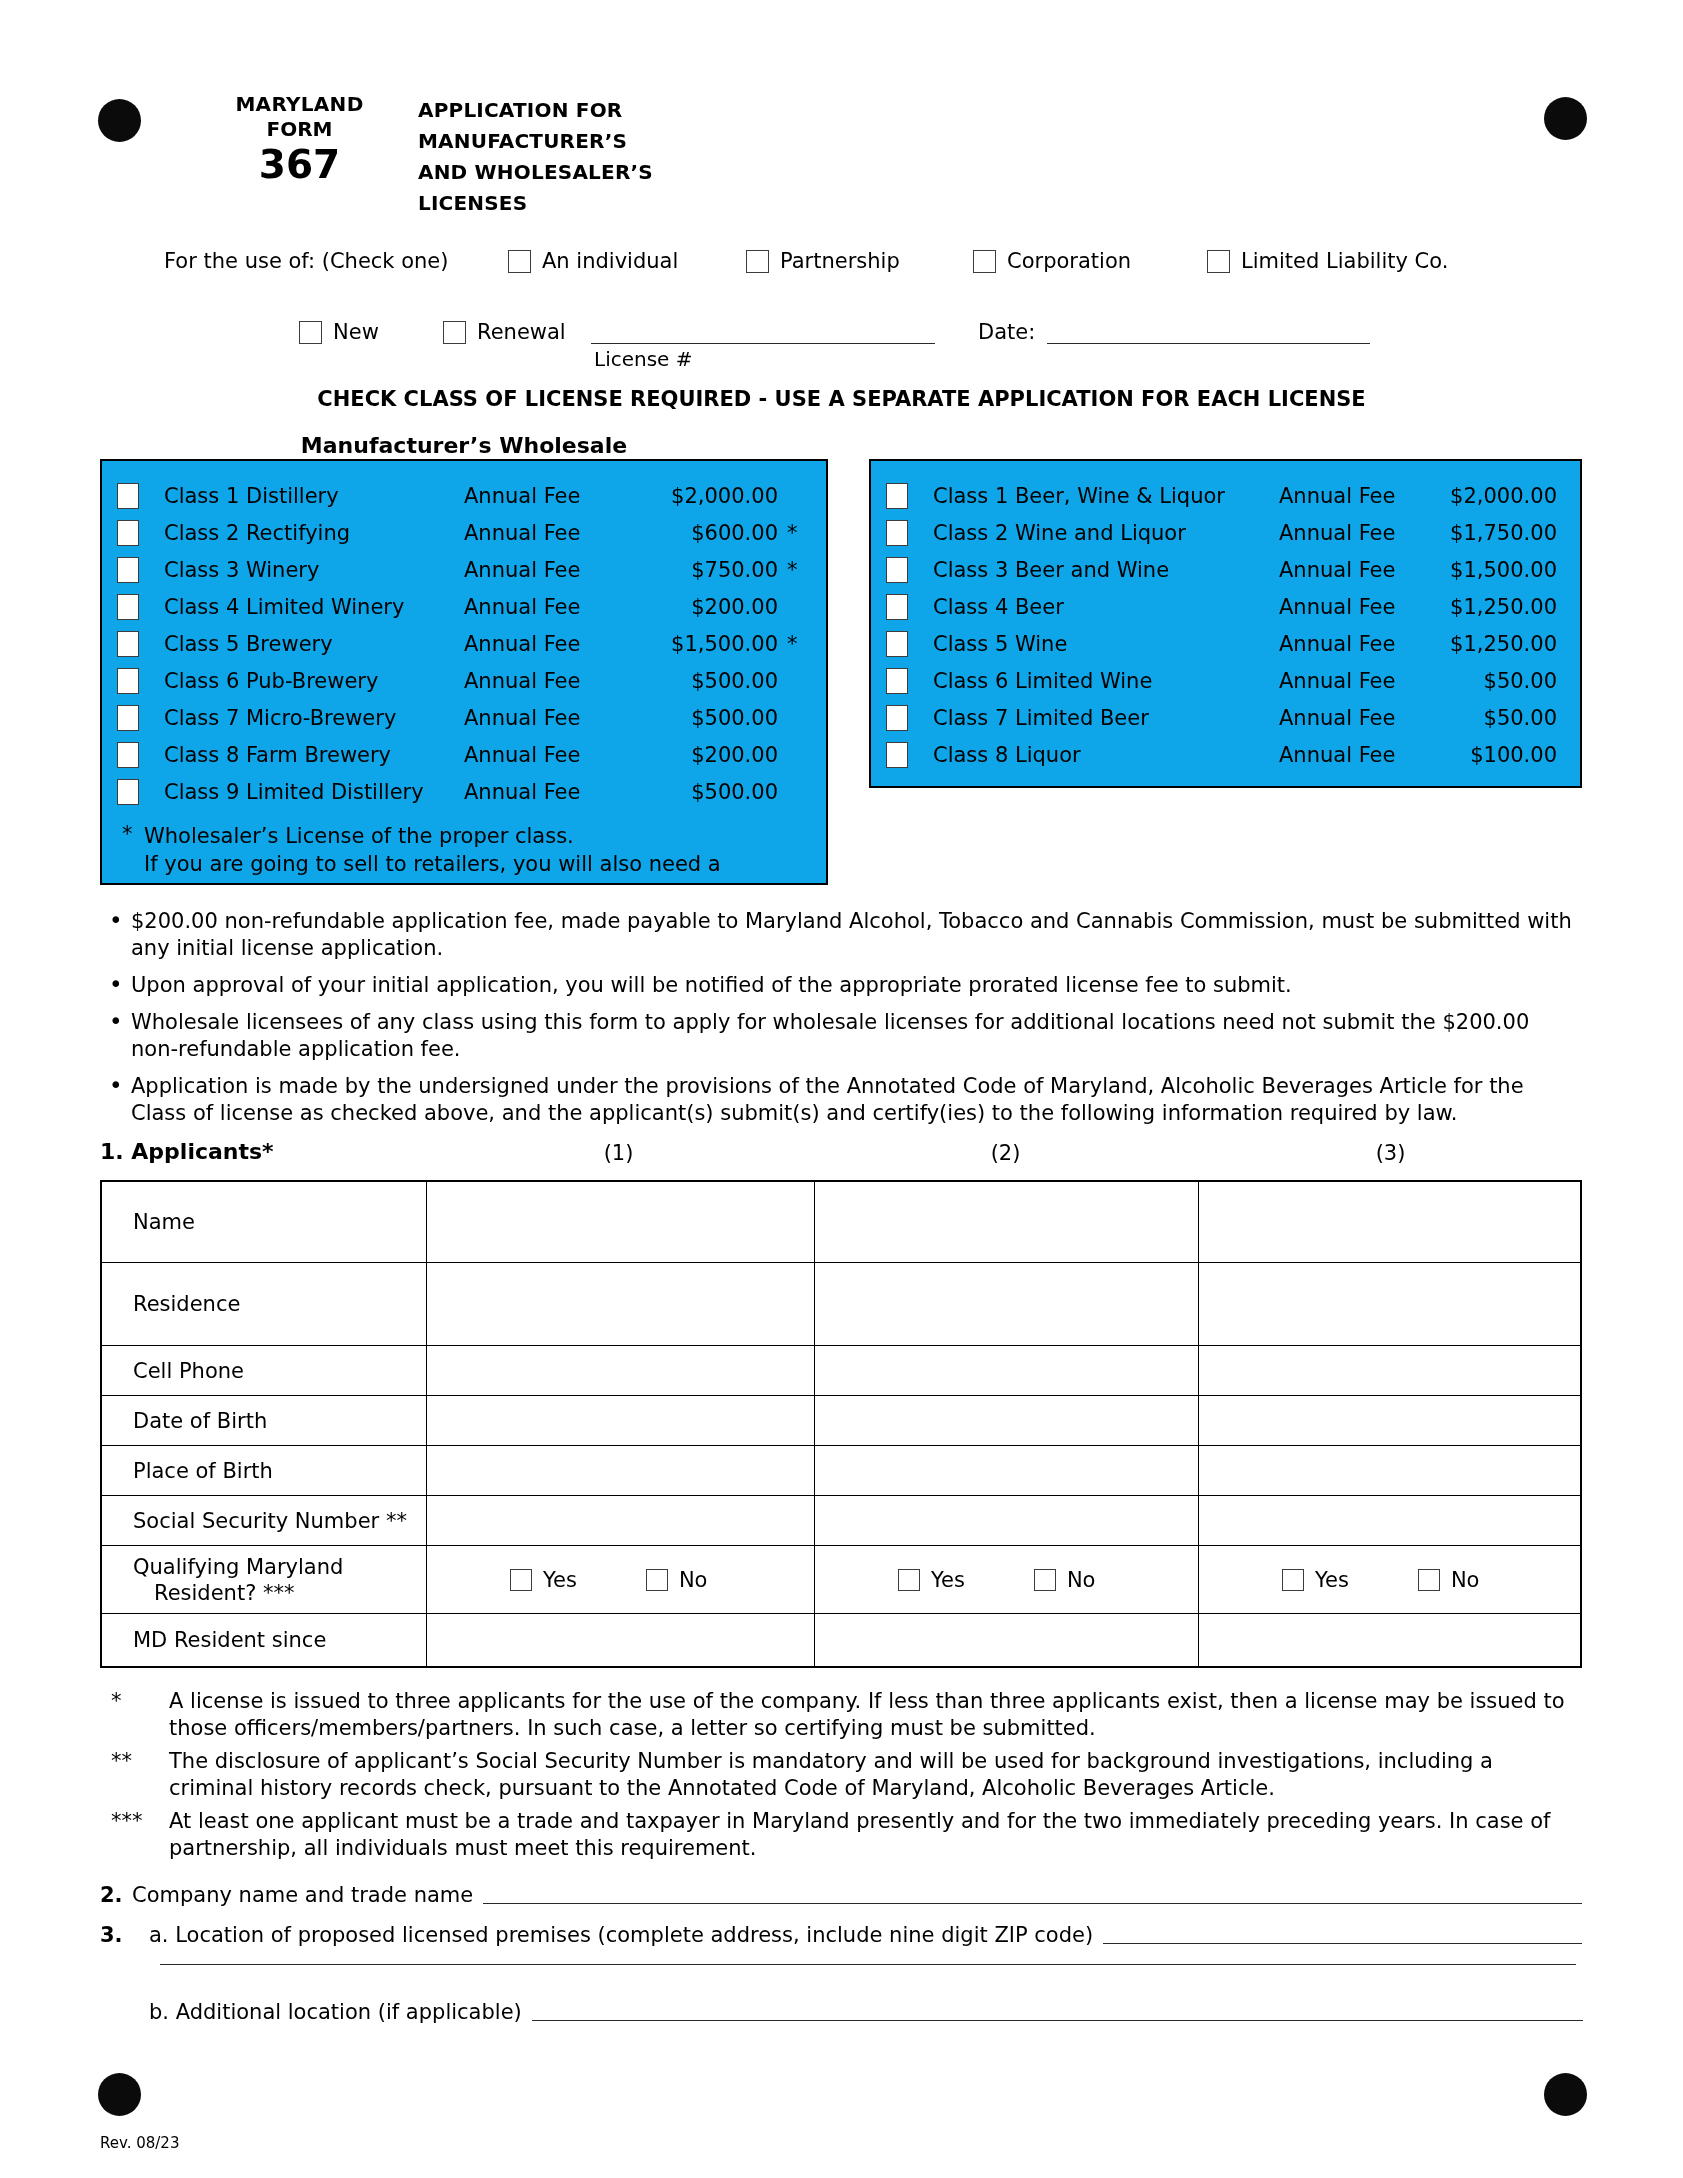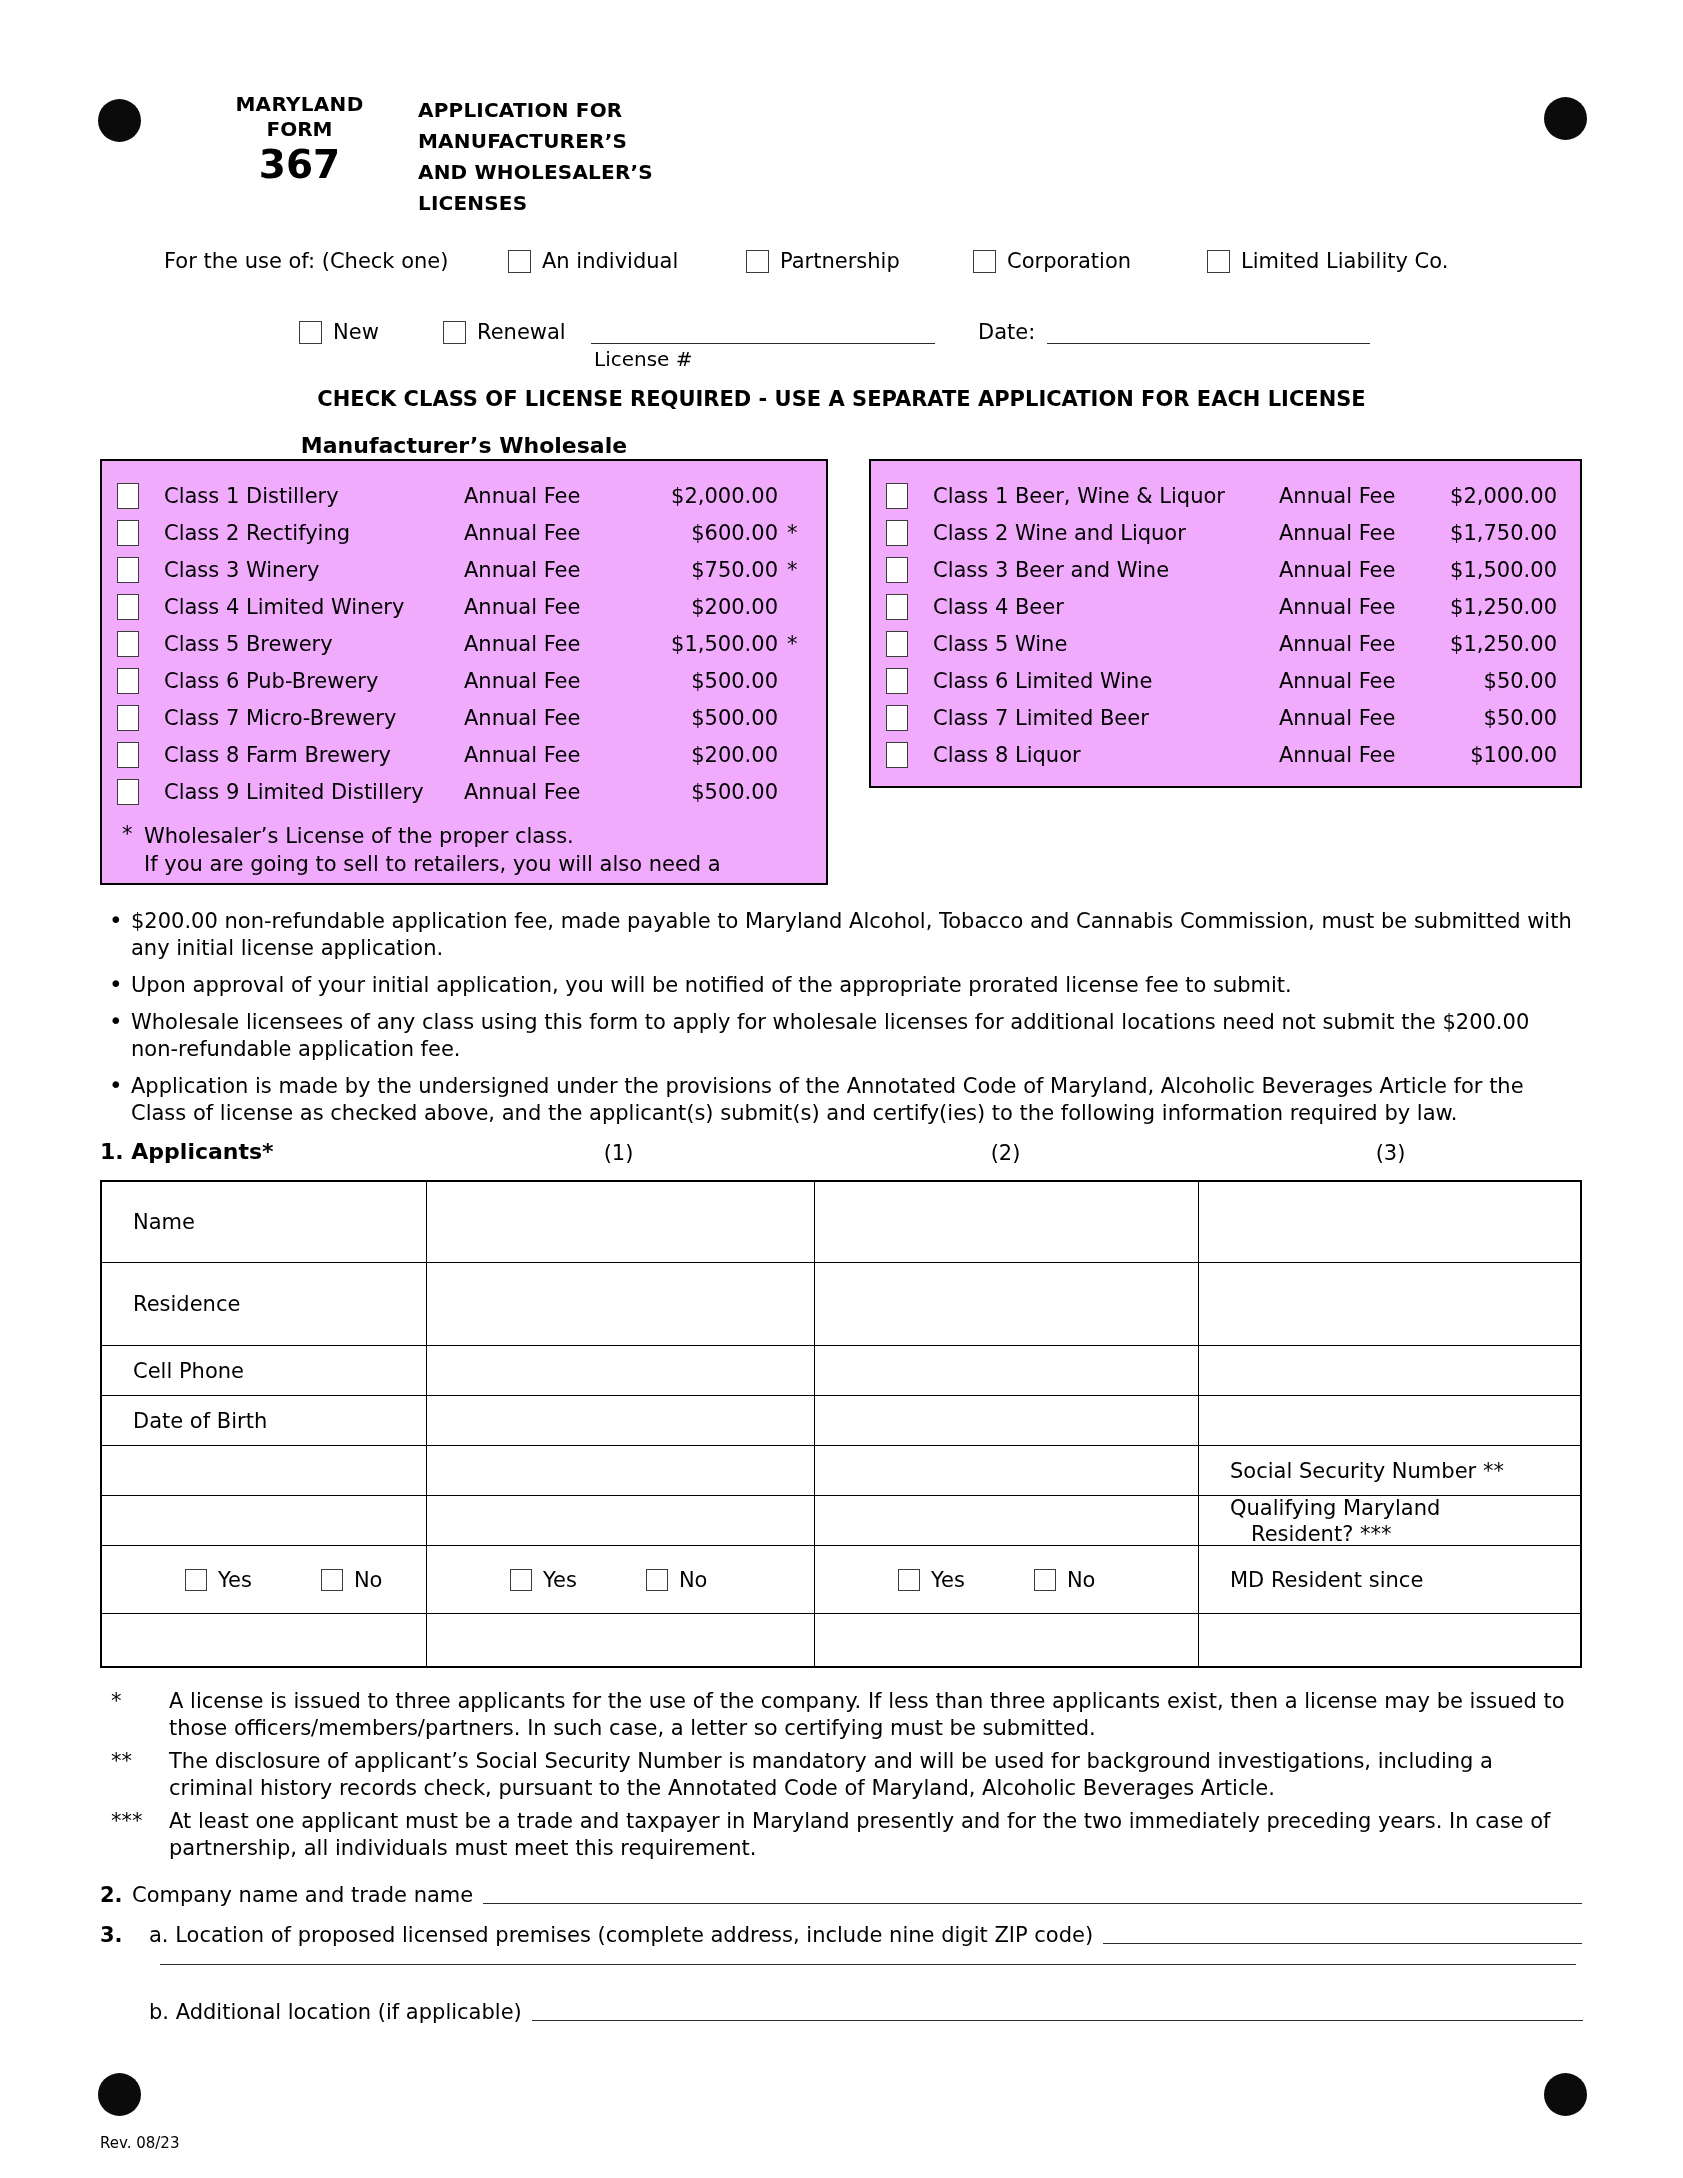--- a/index.html
+++ b/index.html
@@ -23,21 +23,21 @@
         display:inline-block; flex:none; box-sizing:border-box; }
   .opt { display:flex; align-items:center; gap:11px; height:30px; }
 
   
   .hline { position:absolute; height:24px; border-bottom:1.6px solid #2b2b2b; }
 
   .banner { width:1683px; text-align:center; font-weight:bold; font-size:21px; }
   .box-title { font-weight:bold; font-size:22px; text-align:center; }
 
   
-  .lic-box { position:absolute; border:2px solid #000; box-sizing:border-box; background:#f0abfc; }
+  .lic-box { position:absolute; border:2px solid #000; box-sizing:border-box; background:#0ea5e9; }
   .lic-rows { padding-top:18px; }
   .lic-row { position:relative; height:37px; }
   .lic-cb { position:absolute; left:15px; top:4px; width:22px; height:26px; }
   .lic-label { position:absolute; left:62px; top:5px; white-space:nowrap; }
   .fee-word { position:absolute; top:5px; white-space:nowrap; }
   .fee-amt { position:absolute; top:5px; text-align:right; white-space:nowrap; }
   .fee-star { position:absolute; top:5px; }
   .mbox .fee-word { left:362px; }
   .mbox .fee-amt { left:463px; width:213px; }
   .mbox .fee-star { left:685px; }
@@ -305,20 +305,23 @@
     <div></div>
     <div></div>
 
     <div class="lblcell">
         <span>Date of Birth</span>
       </div>
     <div></div>
     <div></div>
     <div></div>
 
+    <div class="lblcell">
+        <span>Place of Birth</span>
+      </div>
     <div></div>
     <div></div>
     <div></div>
 
     <div class="lblcell">
         <span>Social Security Number **</span>
       </div>
     <div></div>
     <div></div>
     <div></div>

